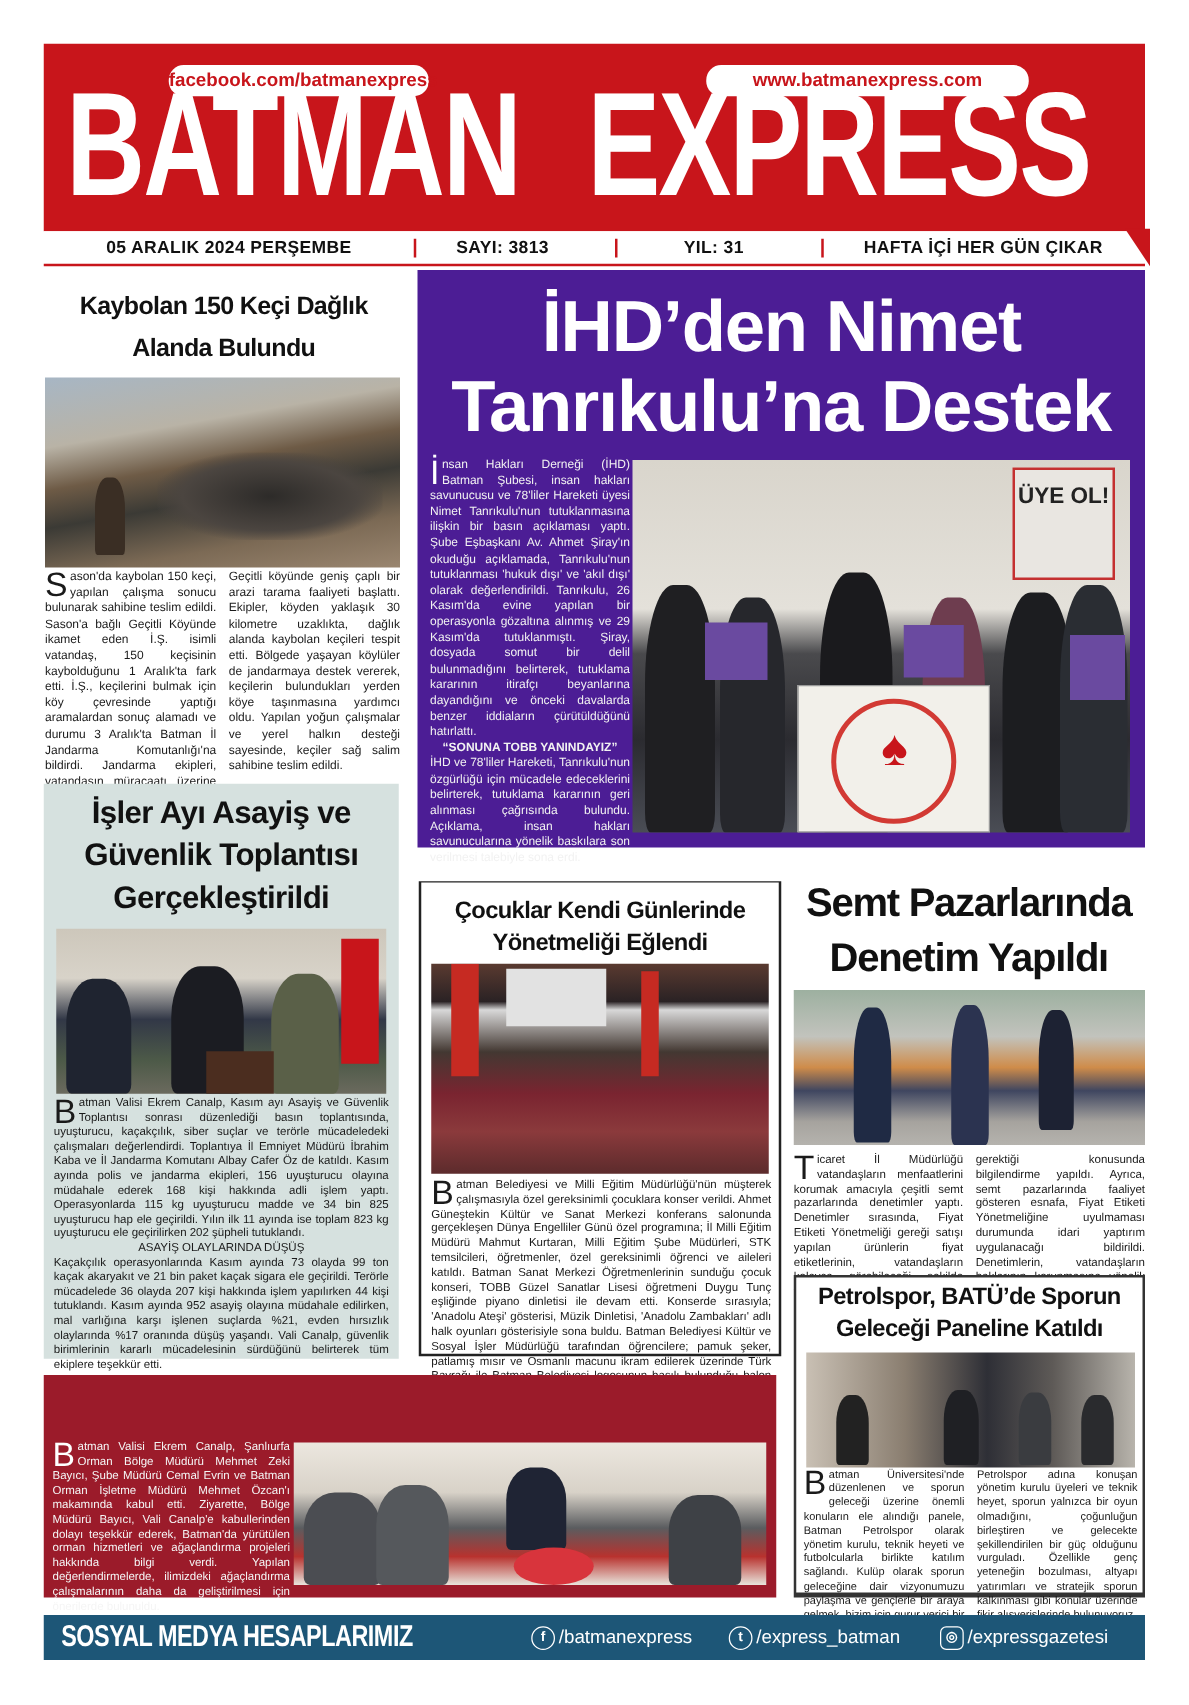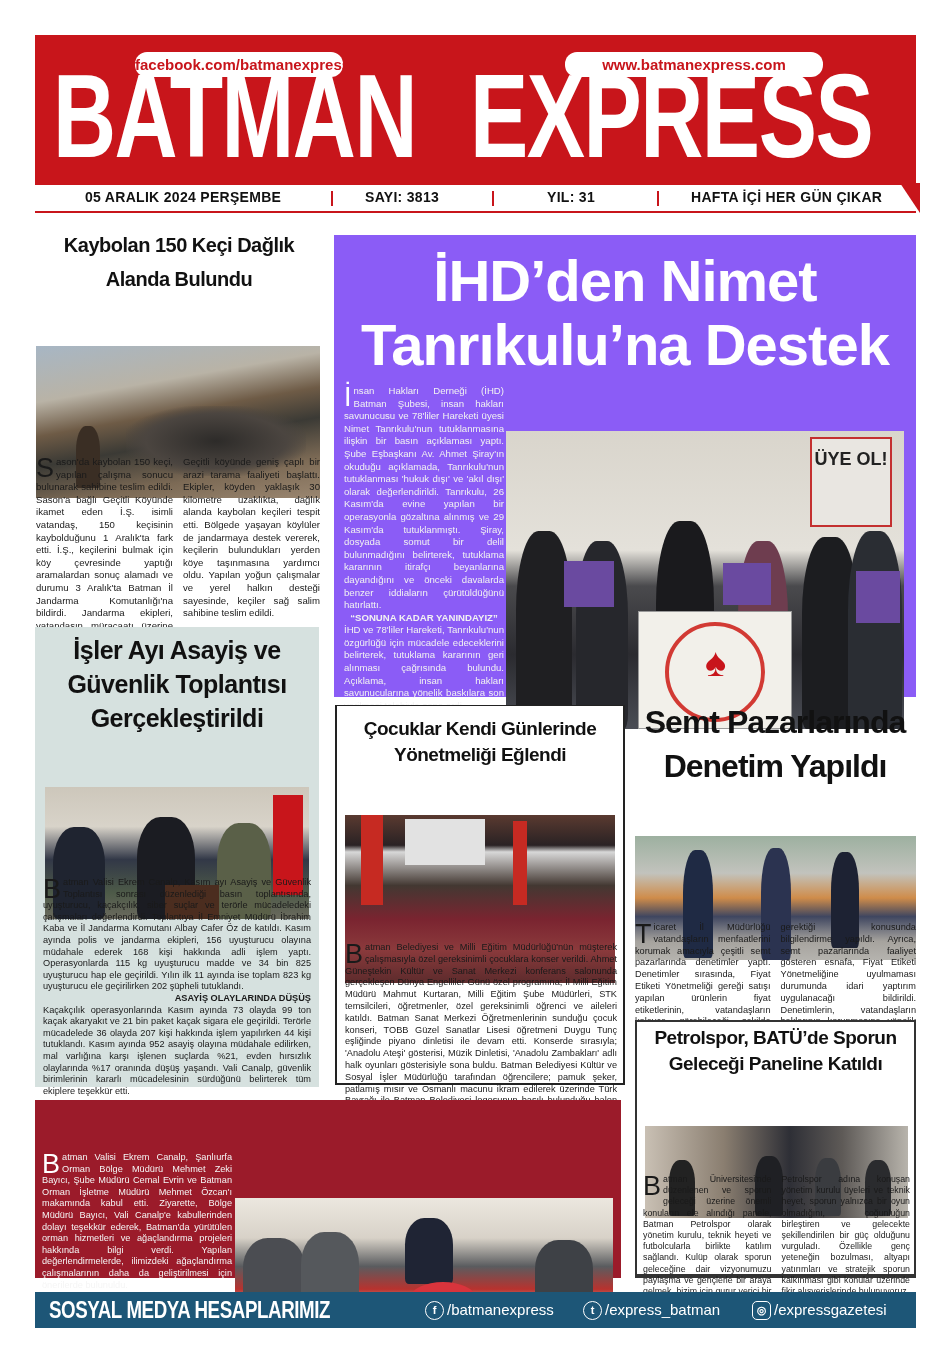--- a/index.html
+++ b/index.html
@@ -23,43 +23,43 @@
   .dateline .notch { position: absolute; right: -4px; top: -2px; width: 0; height: 0;
     border-top: 30px solid #c8151b; border-left: 20px solid transparent; }
   .dateline span.item { position: absolute; top: 4px; font-weight: bold; font-size: 14px; color: #111; letter-spacing: 0.3px; }
   .dateline .sep { position: absolute; top: 6px; width: 2px; height: 15px; background: #c8151b; }
 
   
   .headline { font-family: "Liberation Sans", sans-serif; font-weight: bold; text-align: center;
     letter-spacing: -0.5px; color: #111; }
   .body-text { font-size: 9.6px; line-height: 12.6px; text-align: justify; color: #1a1a1a; }
   .body-text .drop { float: left; font-size: 27px; line-height: 22px; margin-right: 2px; margin-top: 1px; }
-  .photo { position: absolute; overflow: hidden; margin-top: 44px; }
+  .photo { position: absolute; overflow: hidden; }
   .cols2 { column-count: 2; column-gap: 10px; }
 
   
   .s1-title { position: absolute; left: 35px; top: 228px; width: 288px; font-size: 20px; line-height: 34px; text-align: center; }
   .s1-photo { left: 36px; top: 302px; width: 284px; height: 152px;
     background: linear-gradient(170deg, #a7b6c4 0%, #b9b3a6 28%, #6e5b46 45%, #3b3a35 60%, #7c6a55 80%, #9a8670 100%); }
   .s1-text { position: absolute; left: 36px; top: 456px; width: 284px; }
 
   
-  .s2-box { position: absolute; left: 334px; top: 235px; width: 582px; height: 462px; background: #8b5cf6; }
+  .s2-box { position: absolute; left: 334px; top: 216px; width: 582px; height: 462px; background: #4c1d95; }
   .s2-title { position: absolute; left: 0; top: 14px; width: 582px; color: #fff; font-size: 58px; line-height: 64px; letter-spacing: -1px; }
   .s2-text { position: absolute; left: 10px; top: 150px; width: 160px; color: #f2f2f2; }
   .s2-photo { left: 172px; top: 152px; width: 398px; height: 298px;
     background: linear-gradient(180deg, #d9d5cc 0%, #e4e1da 40%, #4a4a4d 52%, #2b2b30 75%, #4a4d55 100%); }
 
   
   .s3-box { position: absolute; left: 35px; top: 627px; width: 284px; height: 460px; background: #d6e1df; }
   .s3-title { position: absolute; left: 0; top: 6px; width: 284px; font-size: 25px; line-height: 34px; }
   .s3-photo { left: 10px; top: 116px; width: 264px; height: 132px;
     background: linear-gradient(180deg, #cdc7bb 0%, #d8d3c9 30%, #323847 55%, #4d5a48 80%, #6b6a5e 100%); }
   .s3-text { position: absolute; left: 8px; top: 250px; width: 268px; font-size: 9.2px; line-height: 11.6px; }
-  .s3-sub { display: block; text-align: right; font-weight: bold; }
+  .s3-sub { display: block; text-align: center; font-weight: normal; }
 
   
   .s4-box { position: absolute; left: 335px; top: 705px; width: 290px; height: 380px; border: 2px solid #222; border-top-width: 1px; background: #fff; }
   .s4-title { position: absolute; left: 0; top: 10px; width: 286px; font-size: 19px; line-height: 26px; }
   .s4-photo { left: 8px; top: 65px; width: 270px; height: 168px;
     background: linear-gradient(180deg, #5a3a30 0%, #2a2224 18%, #d8d8d8 22%, #433832 42%, #7a2430 62%, #8b3a3c 80%, #5c2b2c 100%); }
   .s4-text { position: absolute; left: 8px; top: 236px; width: 272px; font-size: 9.2px; line-height: 11.8px; }
 
   
   .s5-title { position: absolute; left: 630px; top: 700px; width: 290px; font-size: 32px; line-height: 44px; letter-spacing: -1px; }
@@ -120,21 +120,21 @@
   </div>
   <div class="body-text cols2 s1-text">
     <span class="drop">S</span><span>ason'da kaybolan 150 keçi, yapılan çalışma sonucu bulunarak sahibine teslim edildi. Sason'a bağlı Geçitli Köyünde ikamet eden İ.Ş. isimli vatandaş, 150 keçisinin kaybolduğunu 1 Aralık'ta fark etti. İ.Ş., keçilerini bulmak için köy çevresinde yaptığı aramalardan sonuç alamadı ve durumu 3 Aralık'ta Batman İl Jandarma Komutanlığı'na bildirdi. Jandarma ekipleri, vatandaşın müracaatı üzerine Geçitli köyünde geniş çaplı bir arazi tarama faaliyeti başlattı. Ekipler, köyden yaklaşık 30 kilometre uzaklıkta, dağlık alanda kaybolan keçileri tespit etti. Bölgede yaşayan köylüler de jandarmaya destek vererek, keçilerin bulundukları yerden köye taşınmasına yardımcı oldu. Yapılan yoğun çalışmalar ve yerel halkın desteği sayesinde, keçiler sağ salim sahibine teslim edildi.</span>
   </div>
 </article>
 
 <article class="s2-box">
   <h1 class="headline s2-title">İHD’den Nimet Tanrıkulu’na Destek</h1>
   <div class="body-text s2-text">
     <span class="drop" style="color:#fff;">İ</span><span>nsan Hakları Derneği (İHD) Batman Şubesi, insan hakları savunucusu ve 78'liler Hareketi üyesi Nimet Tanrıkulu'nun tutuklanmasına ilişkin bir basın açıklaması yaptı. Şube Eşbaşkanı Av. Ahmet Şiray'ın okuduğu açıklamada, Tanrıkulu'nun tutuklanması 'hukuk dışı' ve 'akıl dışı' olarak değerlendirildi. Tanrıkulu, 26 Kasım'da evine yapılan bir operasyonla gözaltına alınmış ve 29 Kasım'da tutuklanmıştı. Şiray, dosyada somut bir delil bulunmadığını belirterek, tutuklama kararının itirafçı beyanlarına dayandığını ve önceki davalarda benzer iddiaların çürütüldüğünü hatırlattı.</span>
-    <span style="display:block;text-align:center;font-weight:bold;">“SONUNA KADAR YANINDAYIZ”</span>
+    <span style="display:block;text-align:center;font-weight:bold;">“SONUNA TOBB YANINDAYIZ”</span>
     <span>İHD ve 78'liler Hareketi, Tanrıkulu'nun özgürlüğü için mücadele edeceklerini belirterek, tutuklama kararının geri alınması çağrısında bulundu. Açıklama, insan hakları savunucularına yönelik baskılara son verilmesi talebiyle sona erdi.</span>
   </div>
   <div class="photo s2-photo">
     <div style="position:absolute;right:12px;top:6px;width:82px;height:90px;background:#e9e6e1;border:2px solid #c43030;color:#222;font-weight:bold;font-size:18px;line-height:40px;text-align:center;">ÜYE OL!</div>
     <div class="figure" style="left:10px;top:100px;width:56px;height:198px;background:#1f1f22;"></div>
     <div class="figure" style="left:70px;top:110px;width:52px;height:188px;background:#26272c;"></div>
     <div class="figure" style="left:150px;top:90px;width:58px;height:208px;background:#1a1a1d;"></div>
     <div class="figure" style="left:232px;top:110px;width:50px;height:188px;background:#6e3d4f;"></div>
     <div class="figure" style="left:296px;top:106px;width:56px;height:192px;background:#1c1d20;"></div>
     <div class="figure" style="left:342px;top:100px;width:54px;height:198px;background:#2a2d33;"></div>

